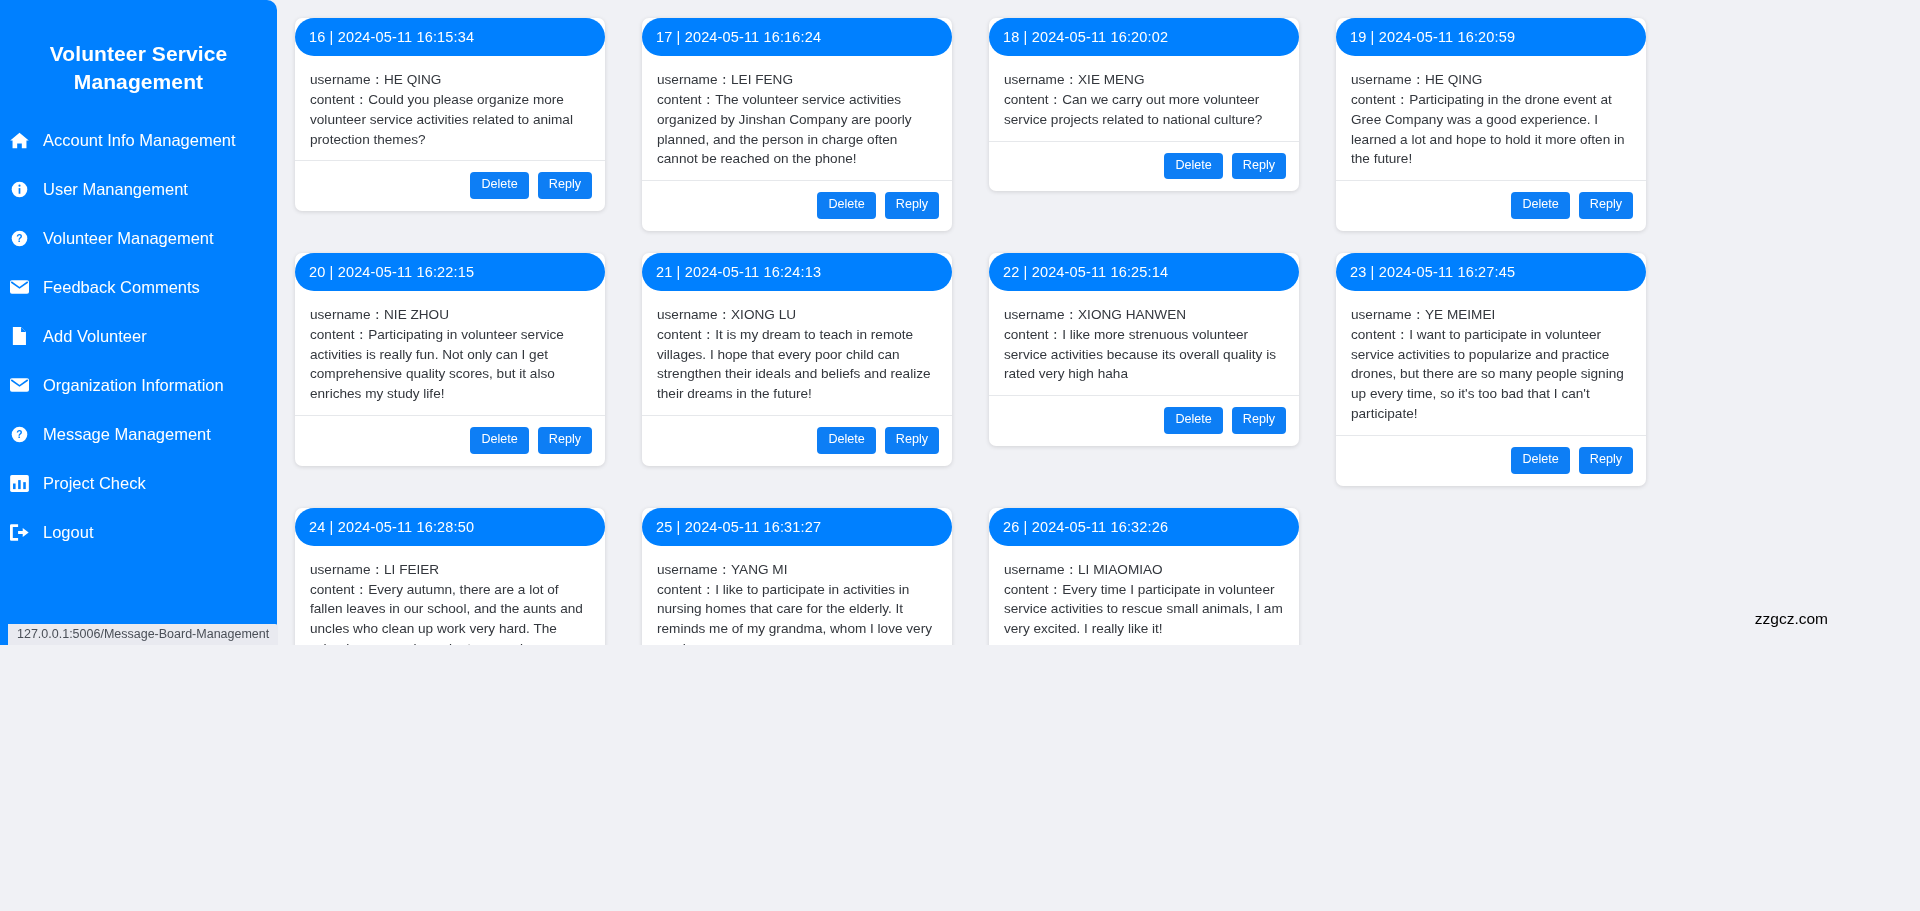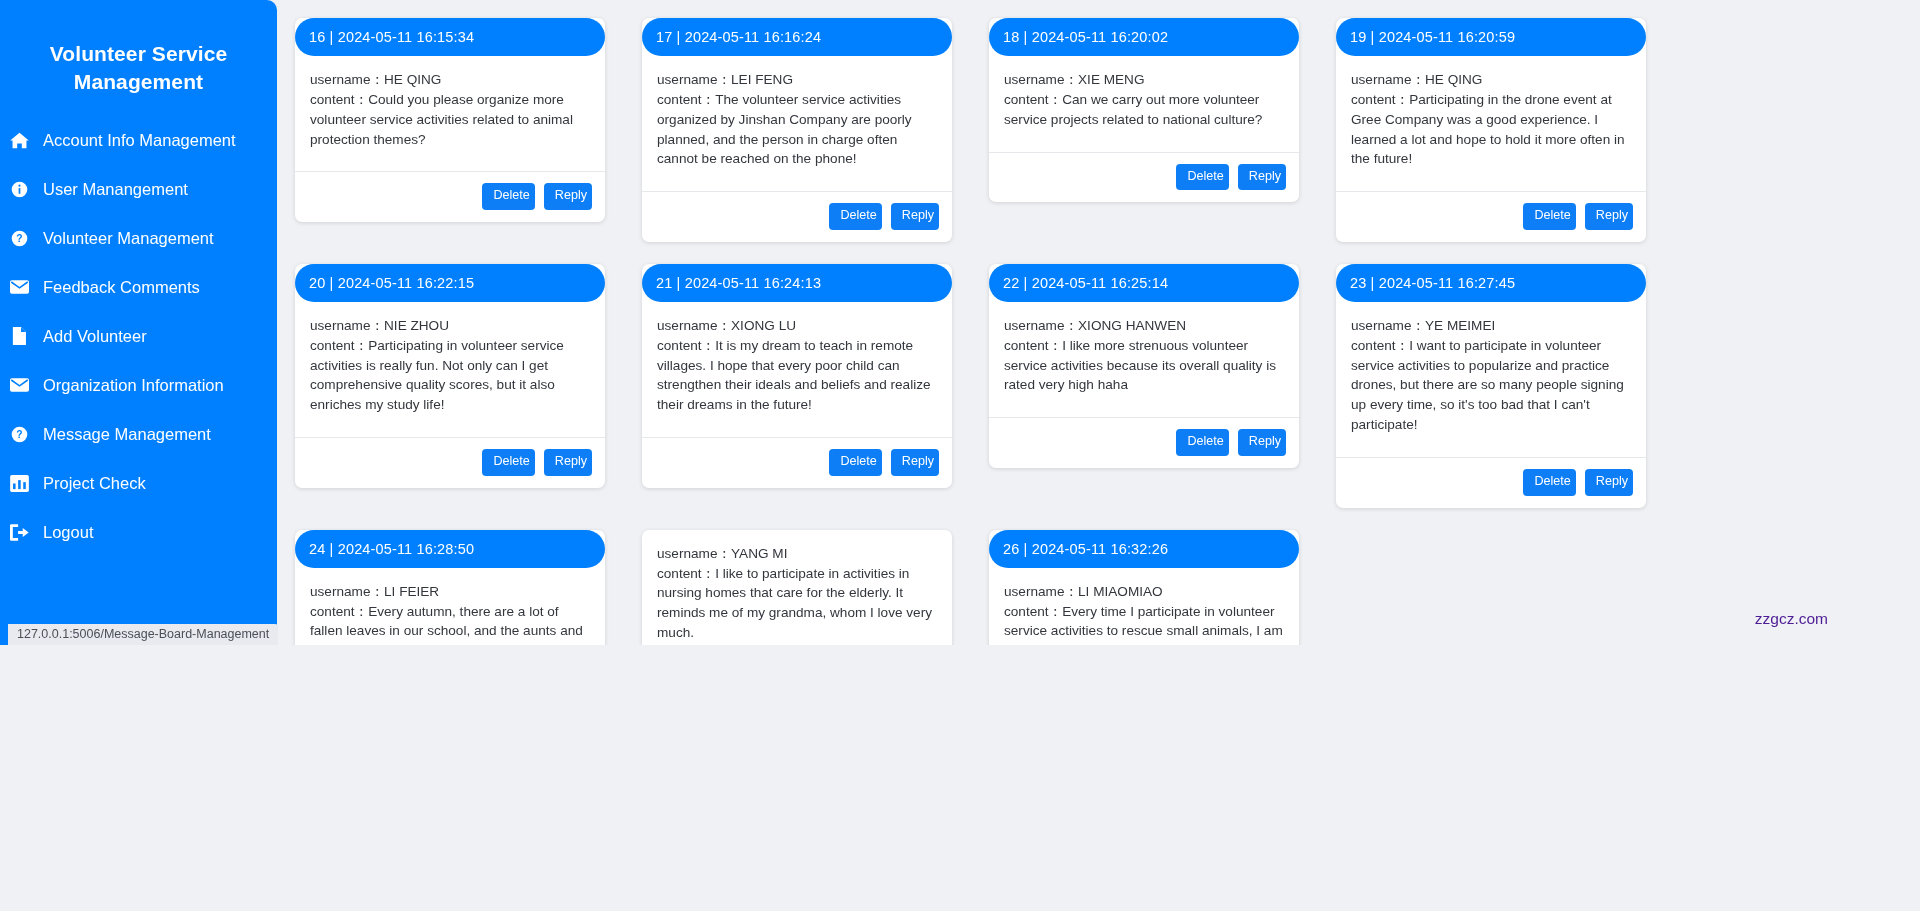--- a/index.html
+++ b/index.html
@@ -90,21 +90,21 @@
   .card-header {
     background: #0080ff;
     color: #ffffff;
     font-size: 14.5px;
     padding: 11px 14px 11px 14px;
     letter-spacing: 0.15px;
     white-space: nowrap;
     border-radius: 19px;
   }
   .card-body {
-    padding: 14px 14px 22px 15px;
+    padding: 14px 14px 11px 15px;
     color: #33373d;
     font-size: 13.6px;
     line-height: 1.46;
     border-bottom: 1px solid #e6e8eb;
     flex: 1;
   }
   .field-line { display: block; }
   .field-label { color: #33373d; }
   .field-value { color: #33373d; }
   .card-footer {
@@ -113,21 +113,21 @@
     gap: 9px;
     padding: 11px 13px 12px 13px;
   }
   .btn {
     background: #0d7ef5;
     color: #ffffff;
     border: none;
     border-radius: 4px;
     font-size: 12.6px;
     font-family: "Liberation Sans", sans-serif;
-    padding: 5px 5px 6px 11px;
+    padding: 5px 11px 6px 11px;
     cursor: pointer;
     line-height: 1.25;
   }
 
   
   .status-bar {
     position: absolute;
     left: 8px;
     bottom: 0;
     background: #e9eaf0;
@@ -136,21 +136,21 @@
     padding: 3px 9px 4px 9px;
     border-top-right-radius: 3px;
     z-index: 5;
     white-space: nowrap;
     font-family: "Liberation Sans", sans-serif;
   }
   .watermark {
     position: absolute;
     right: 92px;
     bottom: 17px;
-    color: #4c1d95;
+    color: #000000;
     font-size: 15.5px;
     z-index: 4;
     font-family: "Liberation Sans", sans-serif;
   }
 </style>
 </head>
 <body>
 
 <div class="app">
 
@@ -338,20 +338,21 @@
           <div class="card-body">
             <div class="field-line"><span class="field-label">username：</span><span class="field-value">LI FEIER</span></div>
             <div class="field-line"><span class="field-label">content：</span><span class="field-value">Every autumn, there are a lot of fallen leaves in our school, and the aunts and uncles who clean up work very hard. The school can organize volunteer service activities to help them!</span></div>
           </div>
           <div class="card-footer">
             <button class="btn">Delete</button>
             <button class="btn">Reply</button>
           </div>
         </div>
         <div class="card">
+          <div class="card-header">25 | 2024-05-11 16:31:27</div>
           <div class="card-body">
             <div class="field-line"><span class="field-label">username：</span><span class="field-value">YANG MI</span></div>
             <div class="field-line"><span class="field-label">content：</span><span class="field-value">I like to participate in activities in nursing homes that care for the elderly. It reminds me of my grandma, whom I love very much.</span></div>
           </div>
           <div class="card-footer">
             <button class="btn">Delete</button>
             <button class="btn">Reply</button>
           </div>
         </div>
         <div class="card">

